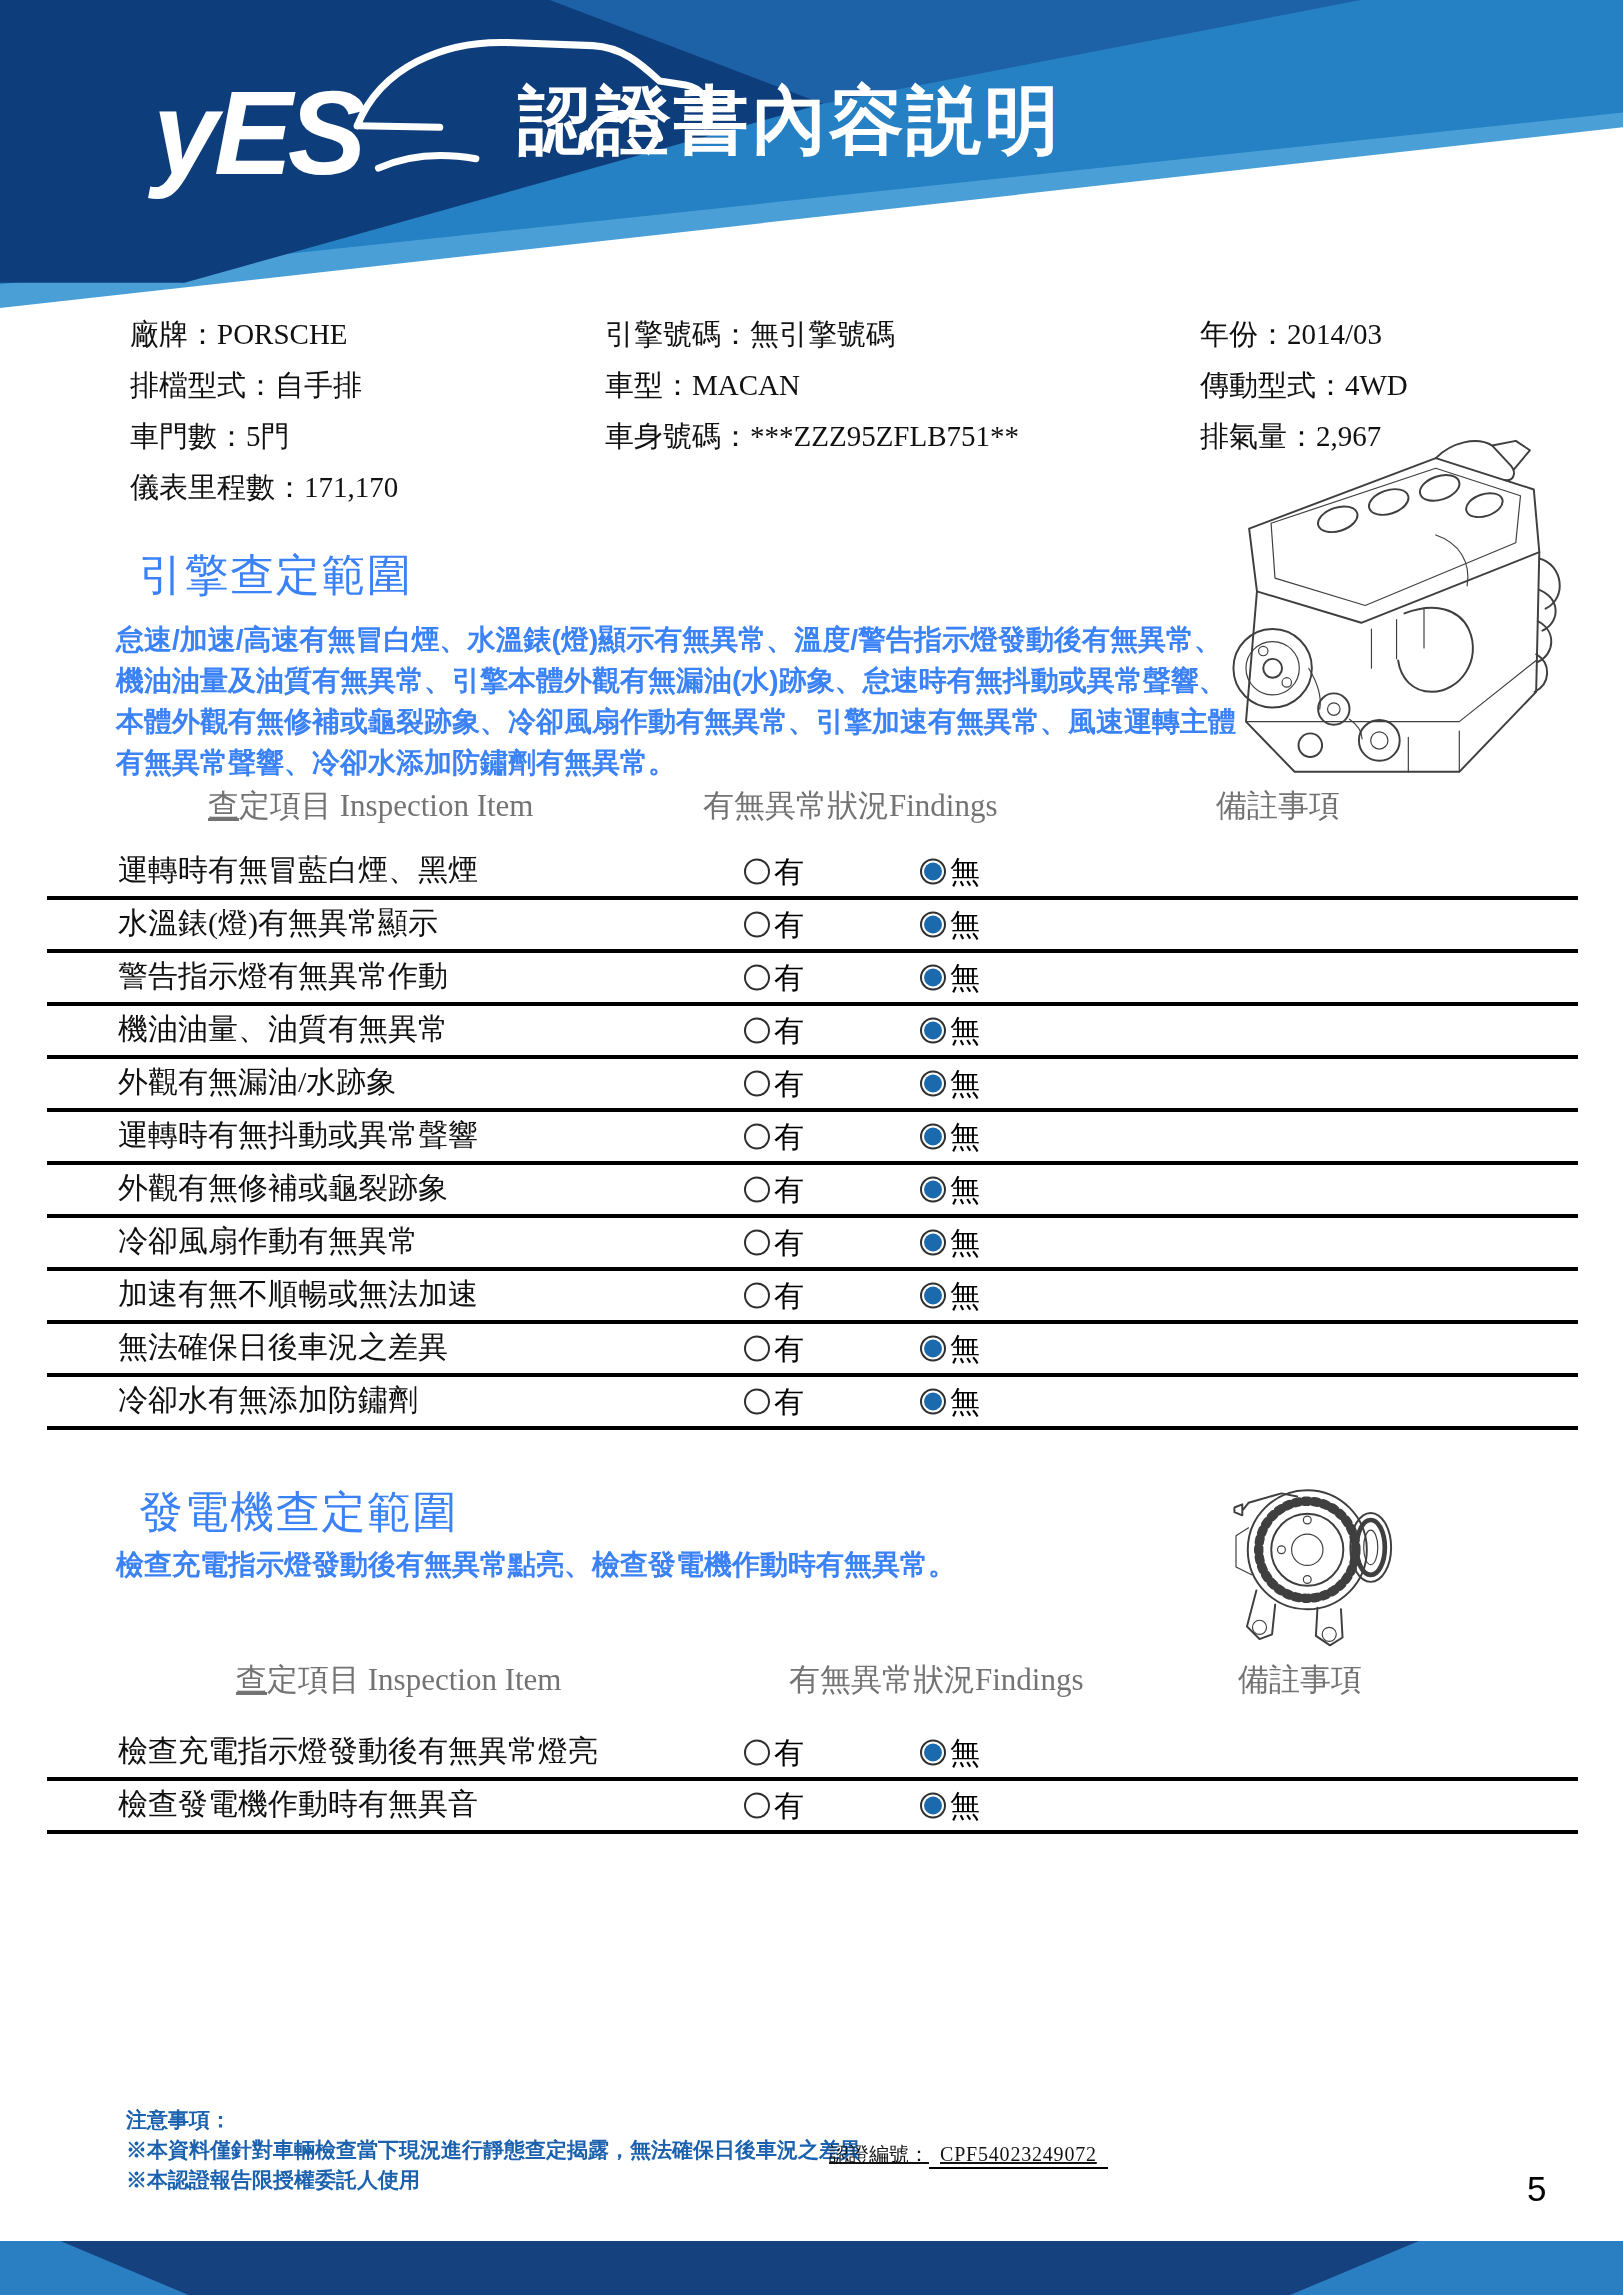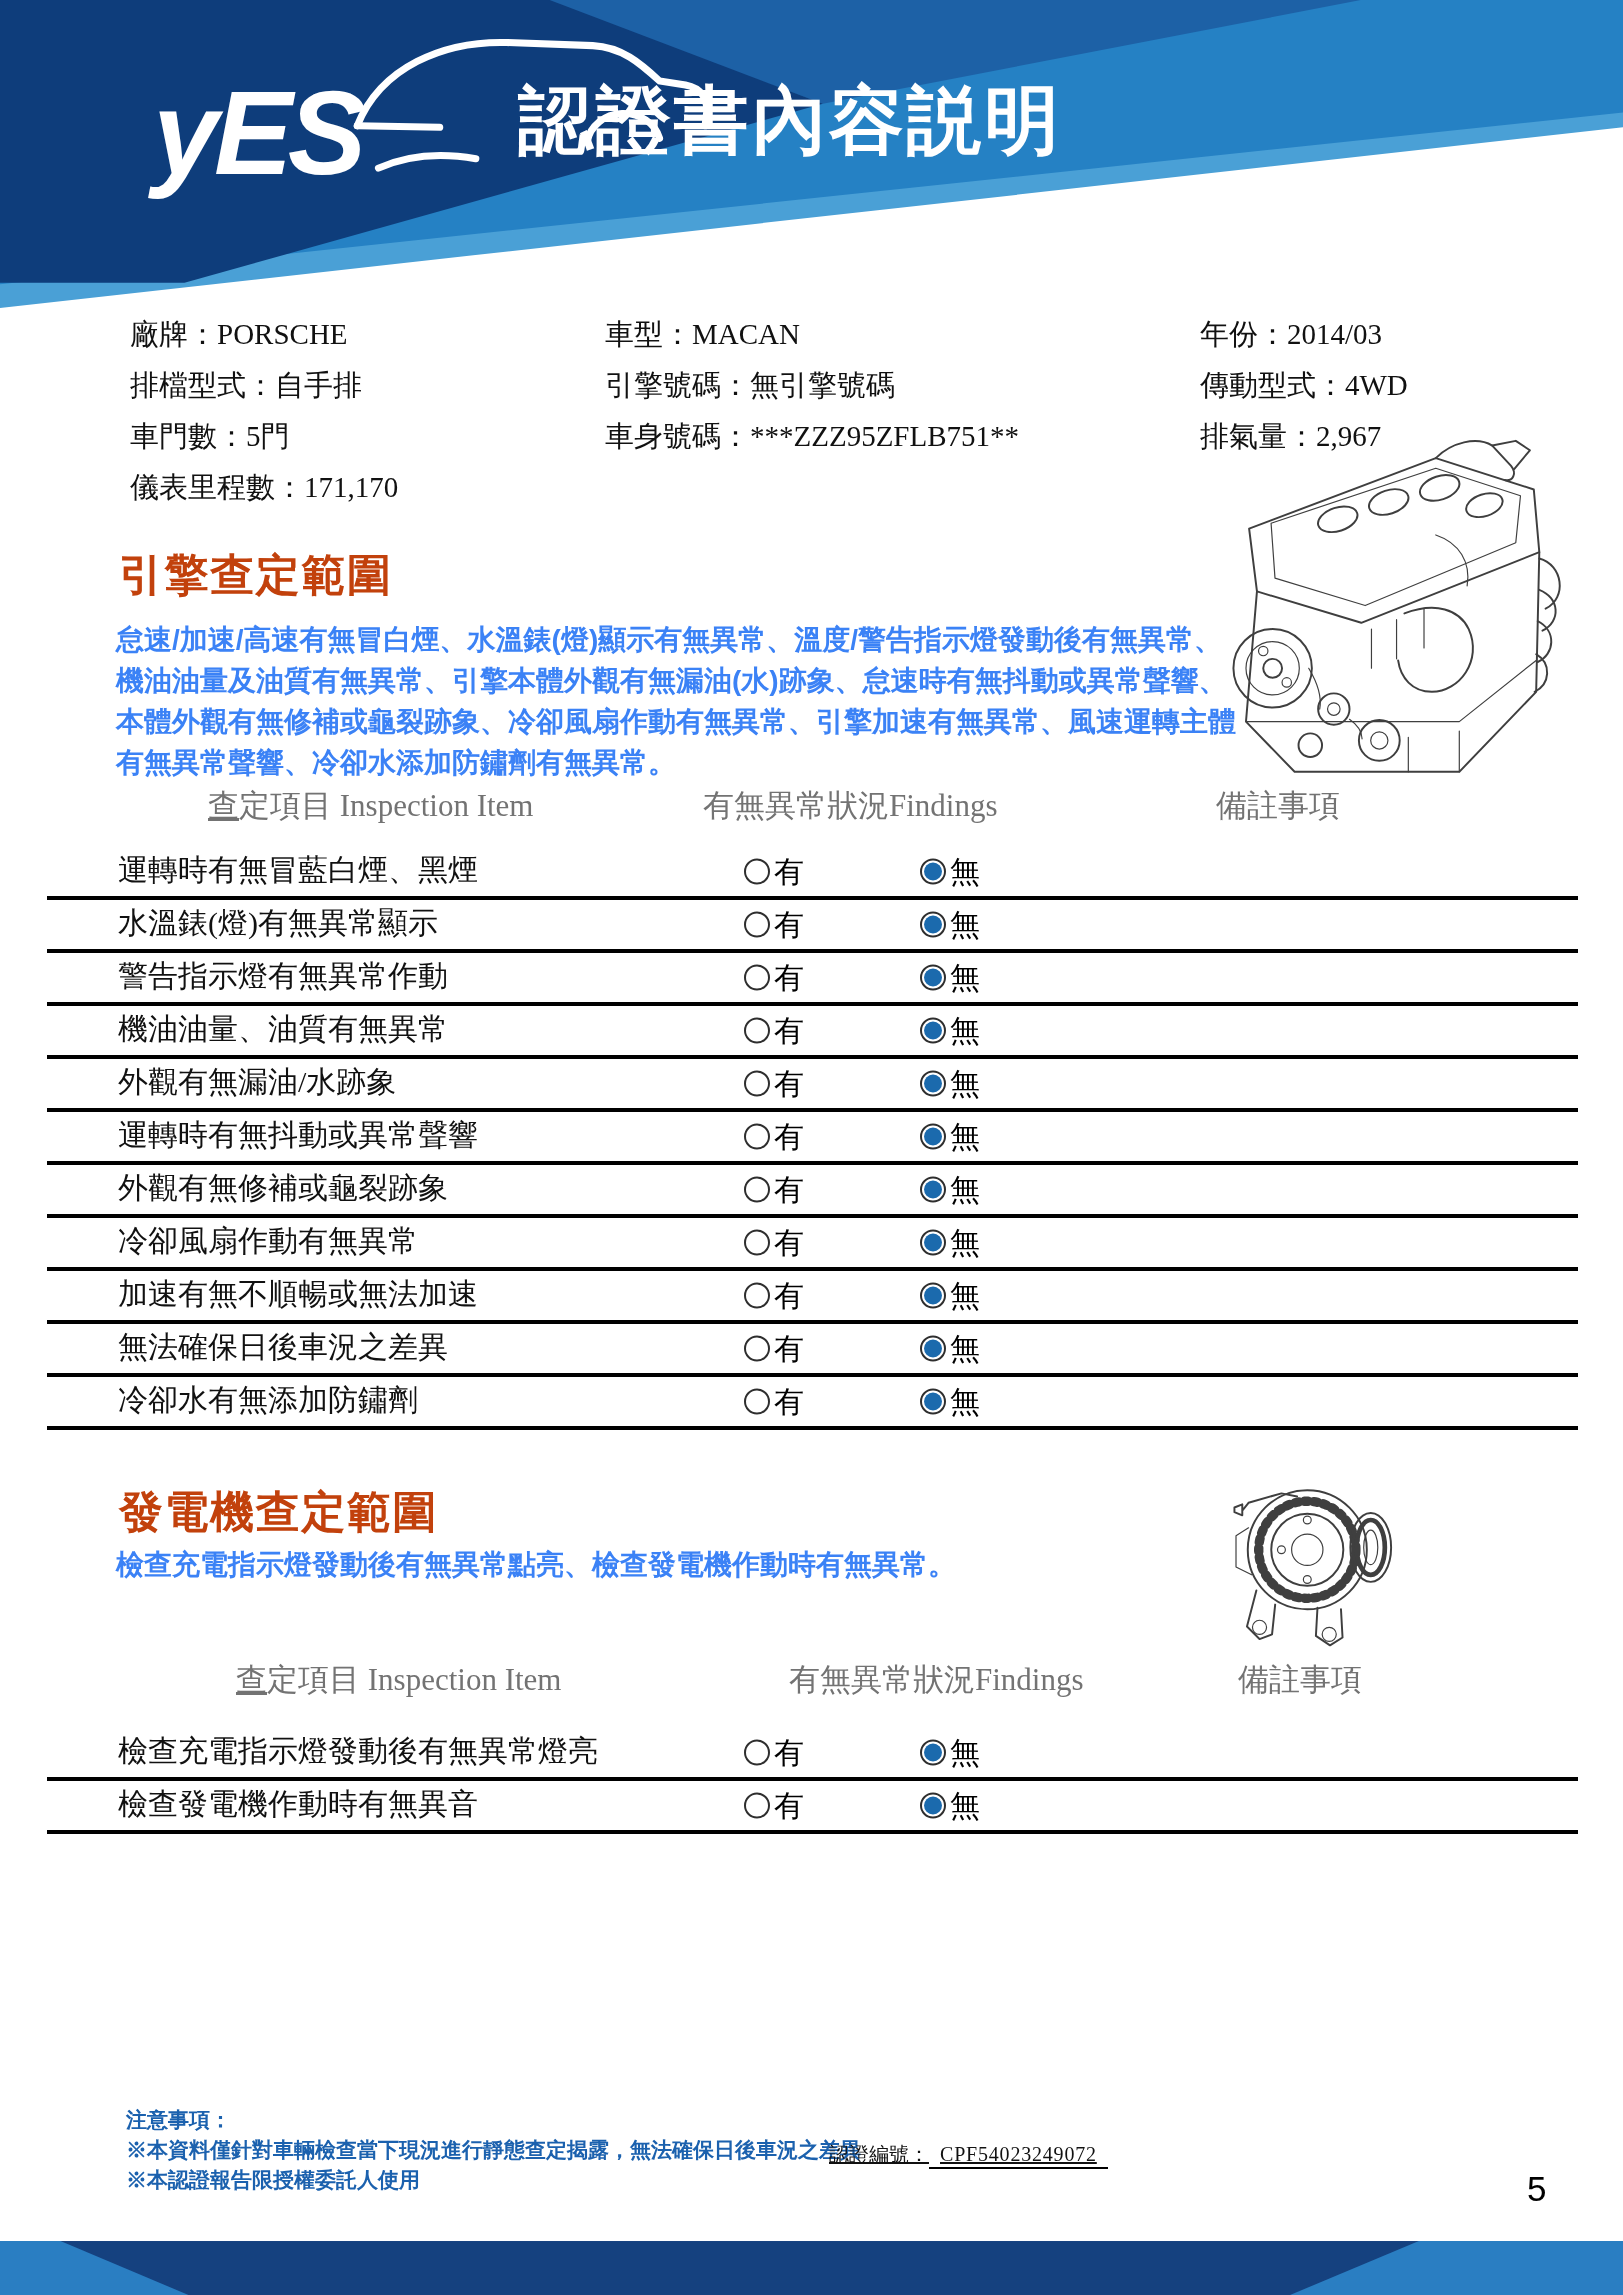--- a/index.html
+++ b/index.html
@@ -11,22 +11,22 @@
 
   
   #banner{left:0;top:0;width:1623px;height:330px;}
 
   
   .vi-col{font-family:"Liberation Serif","DejaVu Serif",serif;font-size:29px;}
   .vi-line{height:51px;line-height:51px;white-space:nowrap;}
 
   
   .sec-title{
-    font-size:44px;font-weight:700;color:#c2410c;letter-spacing:1.6px;
-    font-family:"Liberation Sans",sans-serif;white-space:nowrap;
+    font-size:44px;font-weight:400;color:#3b82f6;letter-spacing:1.6px;
+    font-family:"Liberation Sans",sans-serif;white-space:nowrap;margin-left:20px;
   }
   .sec-desc{
     font-size:28px;font-weight:700;line-height:41px;color:#3b82f6;
     font-family:"Liberation Sans",sans-serif;white-space:pre-line;width:1194px;
   }
 
   
   .th{
     font-family:Liberation Serif, serif;font-size:31px;color:#737373;
     display:inline-block;white-space:nowrap;
@@ -86,22 +86,22 @@
 
 <div class="abs vi-col" style="left:130px;top:309px">
 
 <div class="vi-line">廠牌：PORSCHE</div>
     <div class="vi-line">排檔型式：自手排</div>
     <div class="vi-line">車門數：5門</div>
     <div class="vi-line">儀表里程數：171,170</div>
   </div>
 <div class="abs vi-col" style="left:605px;top:309px">
 
-<div class="vi-line">車型：MACAN</div>
-    <div class="vi-line">引擎號碼：無引擎號碼</div>
+<div class="vi-line">引擎號碼：無引擎號碼</div>
+    <div class="vi-line">車型：MACAN</div>
     <div class="vi-line">車身號碼：***ZZZ95ZFLB751**</div>
   </div>
 <div class="abs vi-col" style="left:1200px;top:309px">
 
 <div class="vi-line">年份：2014/03</div>
     <div class="vi-line">傳動型式：4WD</div>
     <div class="vi-line">排氣量：2,967</div>
   </div>
 
 <div class="abs sec-title" style="left:119px;top:546px">引擎查定範圍</div>

